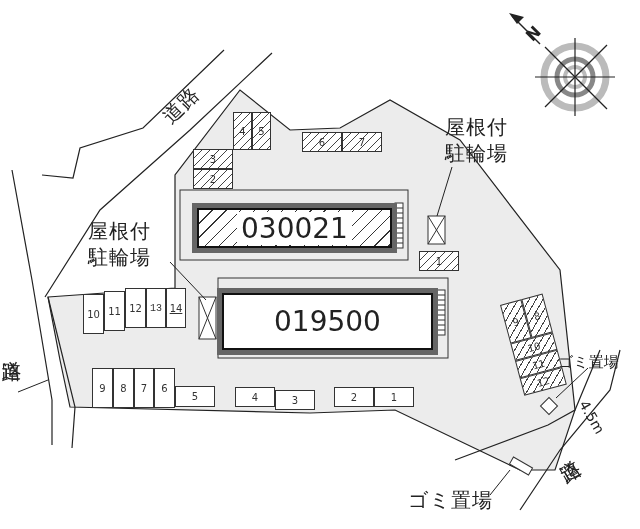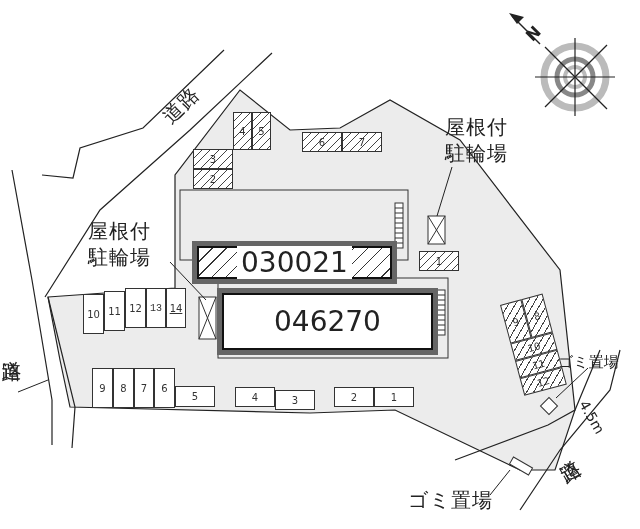--- a/index.html
+++ b/index.html
@@ -104,28 +104,28 @@
   <div>駐輪場</div>
 </div>
 <div class="lbl jp" style="left:88px;top:218px;line-height:26px;">
   <div>屋根付</div>
   <div>駐輪場</div>
 </div>
 
 <div class="lbl" style="left:558px;top:355px;font-size:15px;">ゴミ置場</div>
 <div class="lbl jp" style="left:408px;top:490px;">ゴミ置場</div>
 
-<div class="bld" style="left:192px;top:203px;width:205px;height:43px;margin-top:38px;">
+<div class="bld" style="left:192px;top:203px;width:205px;height:50px;">
   <div class="inner hatch">
       <span>030021</span>
     </div>
 </div>
 <div class="bld" style="left:217px;top:288px;width:221px;height:67px;">
   <div class="inner">
-      <span>046270</span>
+      <span>019500</span>
     </div>
 </div>
 
 <div class="slot hatch" style="left:233px;top:112px;width:19px;height:38px;">
     <span>4</span>
   </div>
 <div class="slot hatch" style="left:252px;top:112px;width:19px;height:38px;">
     <span>5</span>
   </div>
 <div class="slot hatch" style="left:193px;top:149px;width:40px;height:20px;">

